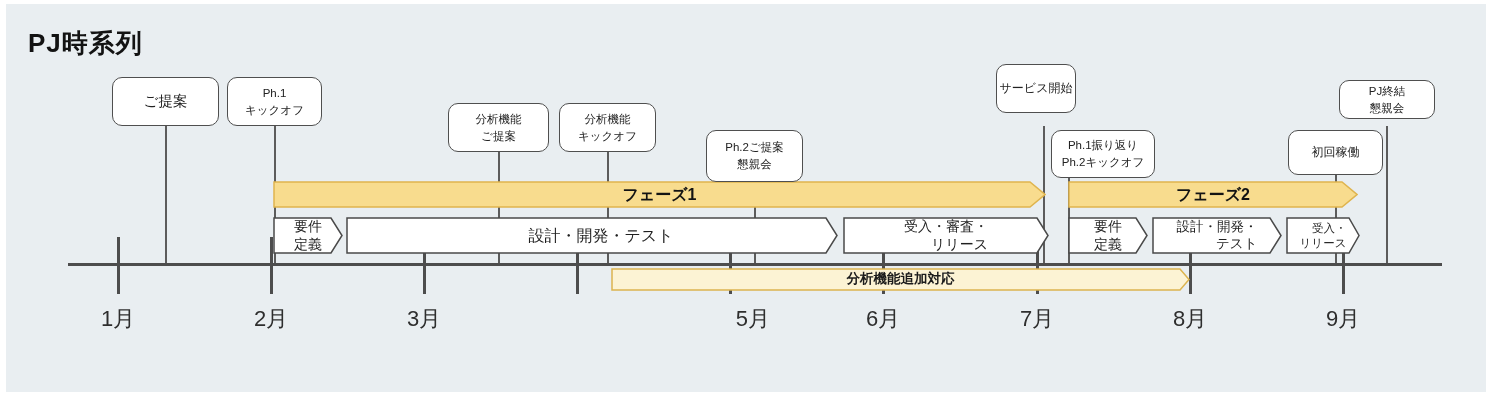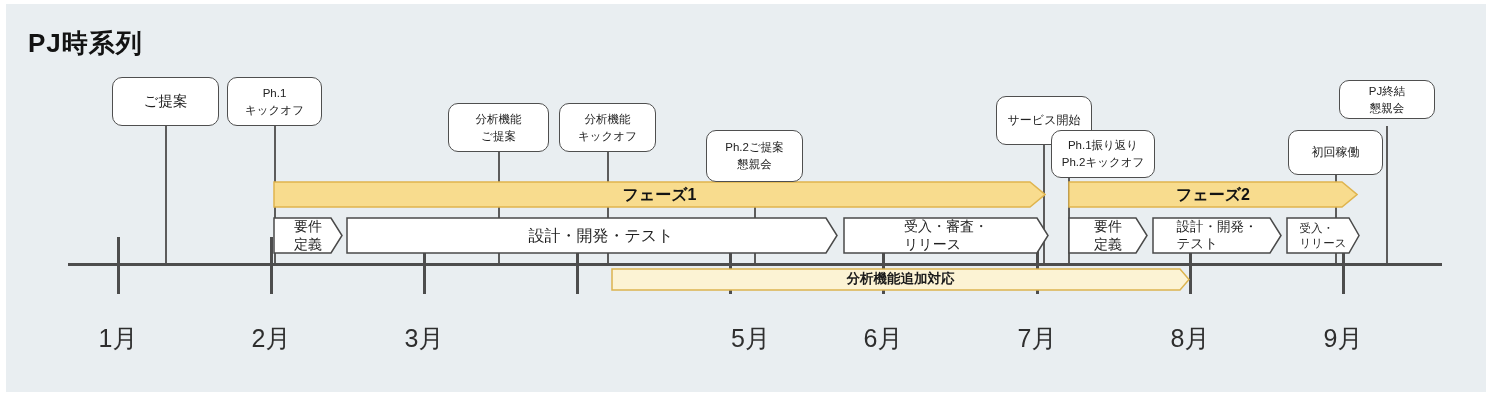--- a/index.html
+++ b/index.html
@@ -13,37 +13,37 @@
     background:#e9eef1;overflow:hidden;
   }
   #title{
     position:absolute;left:22px;top:22px;
     font-size:26px;font-weight:bold;color:#131313;letter-spacing:1px;
   }
   
   #axis{position:absolute;background:#4d4d4d;height:2.5px;z-index:1;}
   .tick{position:absolute;width:3px;background:#4d4d4d;z-index:1;}
   .month{
-    position:absolute;width:80px;text-align:center;top:318px;
-    font-size:25px;color:#2e2e2e;z-index:1;
+    position:absolute;width:80px;text-align:center;top:300px;
+    font-size:22px;color:#2e2e2e;z-index:1;
   }
   
   .leader{position:absolute;width:1.5px;background:#5c5c5c;z-index:0;}
   
   .callout{
     position:absolute;background:#ffffff;border:1.5px solid #4f4f4f;
     border-radius:10px;z-index:4;display:flex;flex-direction:column;
     align-items:center;justify-content:center;text-align:center;
     color:#222;font-size:11.5px;line-height:1.45;box-sizing:border-box;
   }
   .callout .l2:empty{display:none;}
   
   .chev{position:absolute;display:flex;align-items:center;justify-content:center;box-sizing:border-box;}
   .chev svg.shape-bg{position:absolute;left:0;top:0;z-index:0;}
-  .chev .lbl{position:relative;z-index:1;text-align:left;line-height:1.25;}
+  .chev .lbl{position:relative;z-index:1;text-align:right;line-height:1.25;}
   .chev .l2:empty{display:none;}
   .phase{z-index:2;}
   .phase polygon{fill:#f8dc8e;stroke:#dfb44e;stroke-width:1.5;}
   .phase .lbl{font-weight:bold;font-size:16px;color:#131313;}
   .proc{z-index:3;}
   .proc polygon{fill:#ffffff;stroke:#4a4a4a;stroke-width:1.5;}
   .proc .lbl{color:#1f1f1f;}
   .band{z-index:2;}
   .band polygon{fill:#fcf3d4;stroke:#dcb44f;stroke-width:1.5;}
   .band .lbl{font-weight:bold;font-size:13.5px;color:#1b1b1b;}
@@ -155,21 +155,21 @@
       <span class="l2">ご提案</span>
   </div>
   <div class="callout" style="left:553px;top:99px;width:97px;height:49px;">
     <span class="l1">分析機能</span>
       <span class="l2">キックオフ</span>
   </div>
   <div class="callout" style="left:700px;top:126px;width:97px;height:52px;">
     <span class="l1">Ph.2ご提案</span>
       <span class="l2">懇親会</span>
   </div>
-  <div class="callout" style="left:990px;top:92px;width:96px;height:49px;font-size:12px;">
+  <div class="callout" style="left:990px;top:60px;width:80px;height:49px;font-size:12px;">
     <span class="l1">サービス開始</span>
   </div>
   <div class="callout" style="left:1045px;top:126px;width:104px;height:48px;">
     <span class="l1">Ph.1振り返り</span>
       <span class="l2">Ph.2キックオフ</span>
   </div>
   <div class="callout" style="left:1282px;top:126px;width:95px;height:45px;font-size:12px;text-align:center;">
     <span class="l1">初回稼働</span>
   </div>
   <div class="callout" style="left:1333px;top:76px;width:96px;height:39px;">

